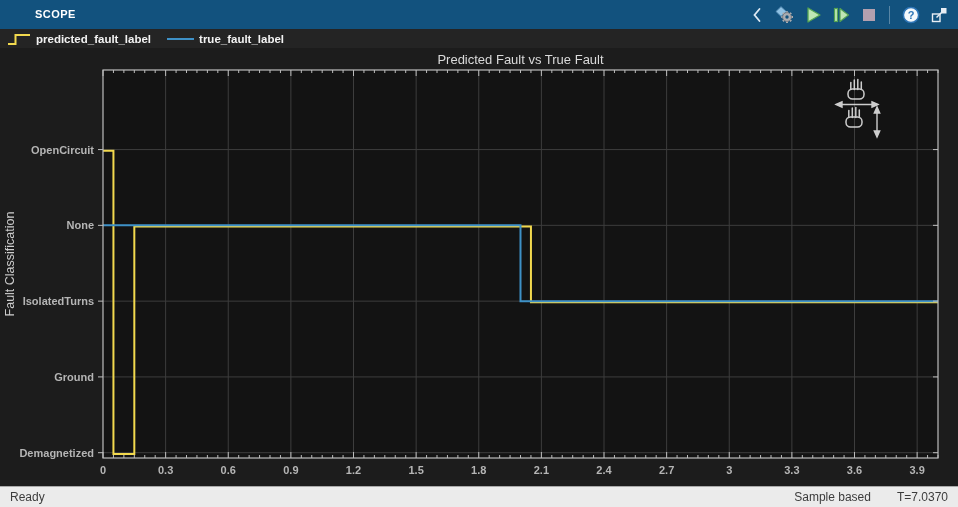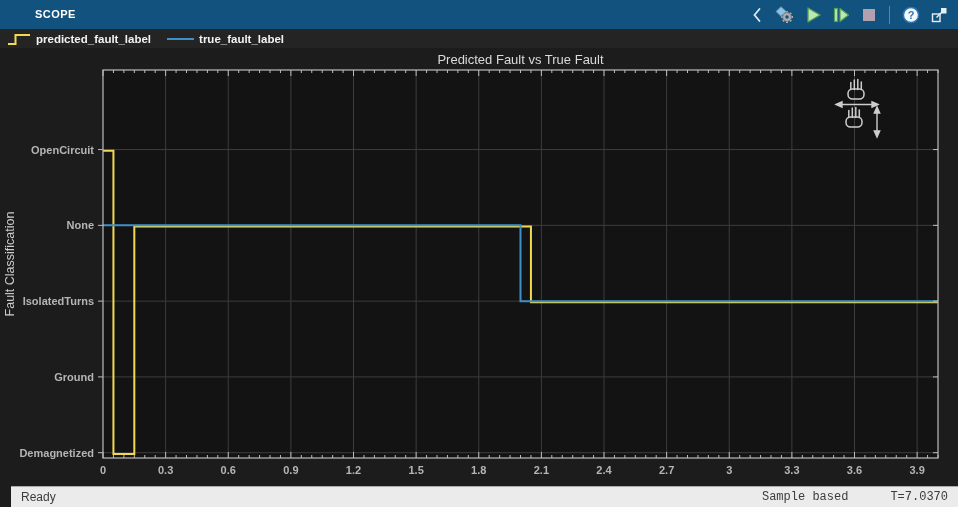--- a/index.html
+++ b/index.html
@@ -17,22 +17,22 @@
   
   .legendbar{flex:0 0 19px;height:19px;background:#242424;display:flex;align-items:center;gap:15px;padding-left:7px;}
   .legend-item{display:flex;align-items:center;gap:4px;}
   .legend-item span{color:#F2F2F2;font-size:11.5px;font-weight:bold;}
   
   .plot-region{flex:1;position:relative;background:#1C1C1C;}
   #chart{position:absolute;left:0;top:0;display:block;}
   
   .statusbar{flex:0 0 21px;height:21px;background:#EBEBEB;border-top:1px solid #A9A9A9;
     box-sizing:border-box;display:flex;align-items:center;font-size:12px;color:#3C3C3C;
-    padding:0 10px;margin-left:11px;}
-  .statusbar .right{margin-left:auto;display:flex;gap:42px;font-family:Liberation Mono, monospace;}
+    padding:0 10px;}
+  .statusbar .right{margin-left:auto;display:flex;gap:26px;}
 </style>
 </head>
 <body>
 
 <div class="window">
 
   <div class="toolstrip">
     <div class="tabs">
       <div class="tab">SCOPE</div>
     </div>

